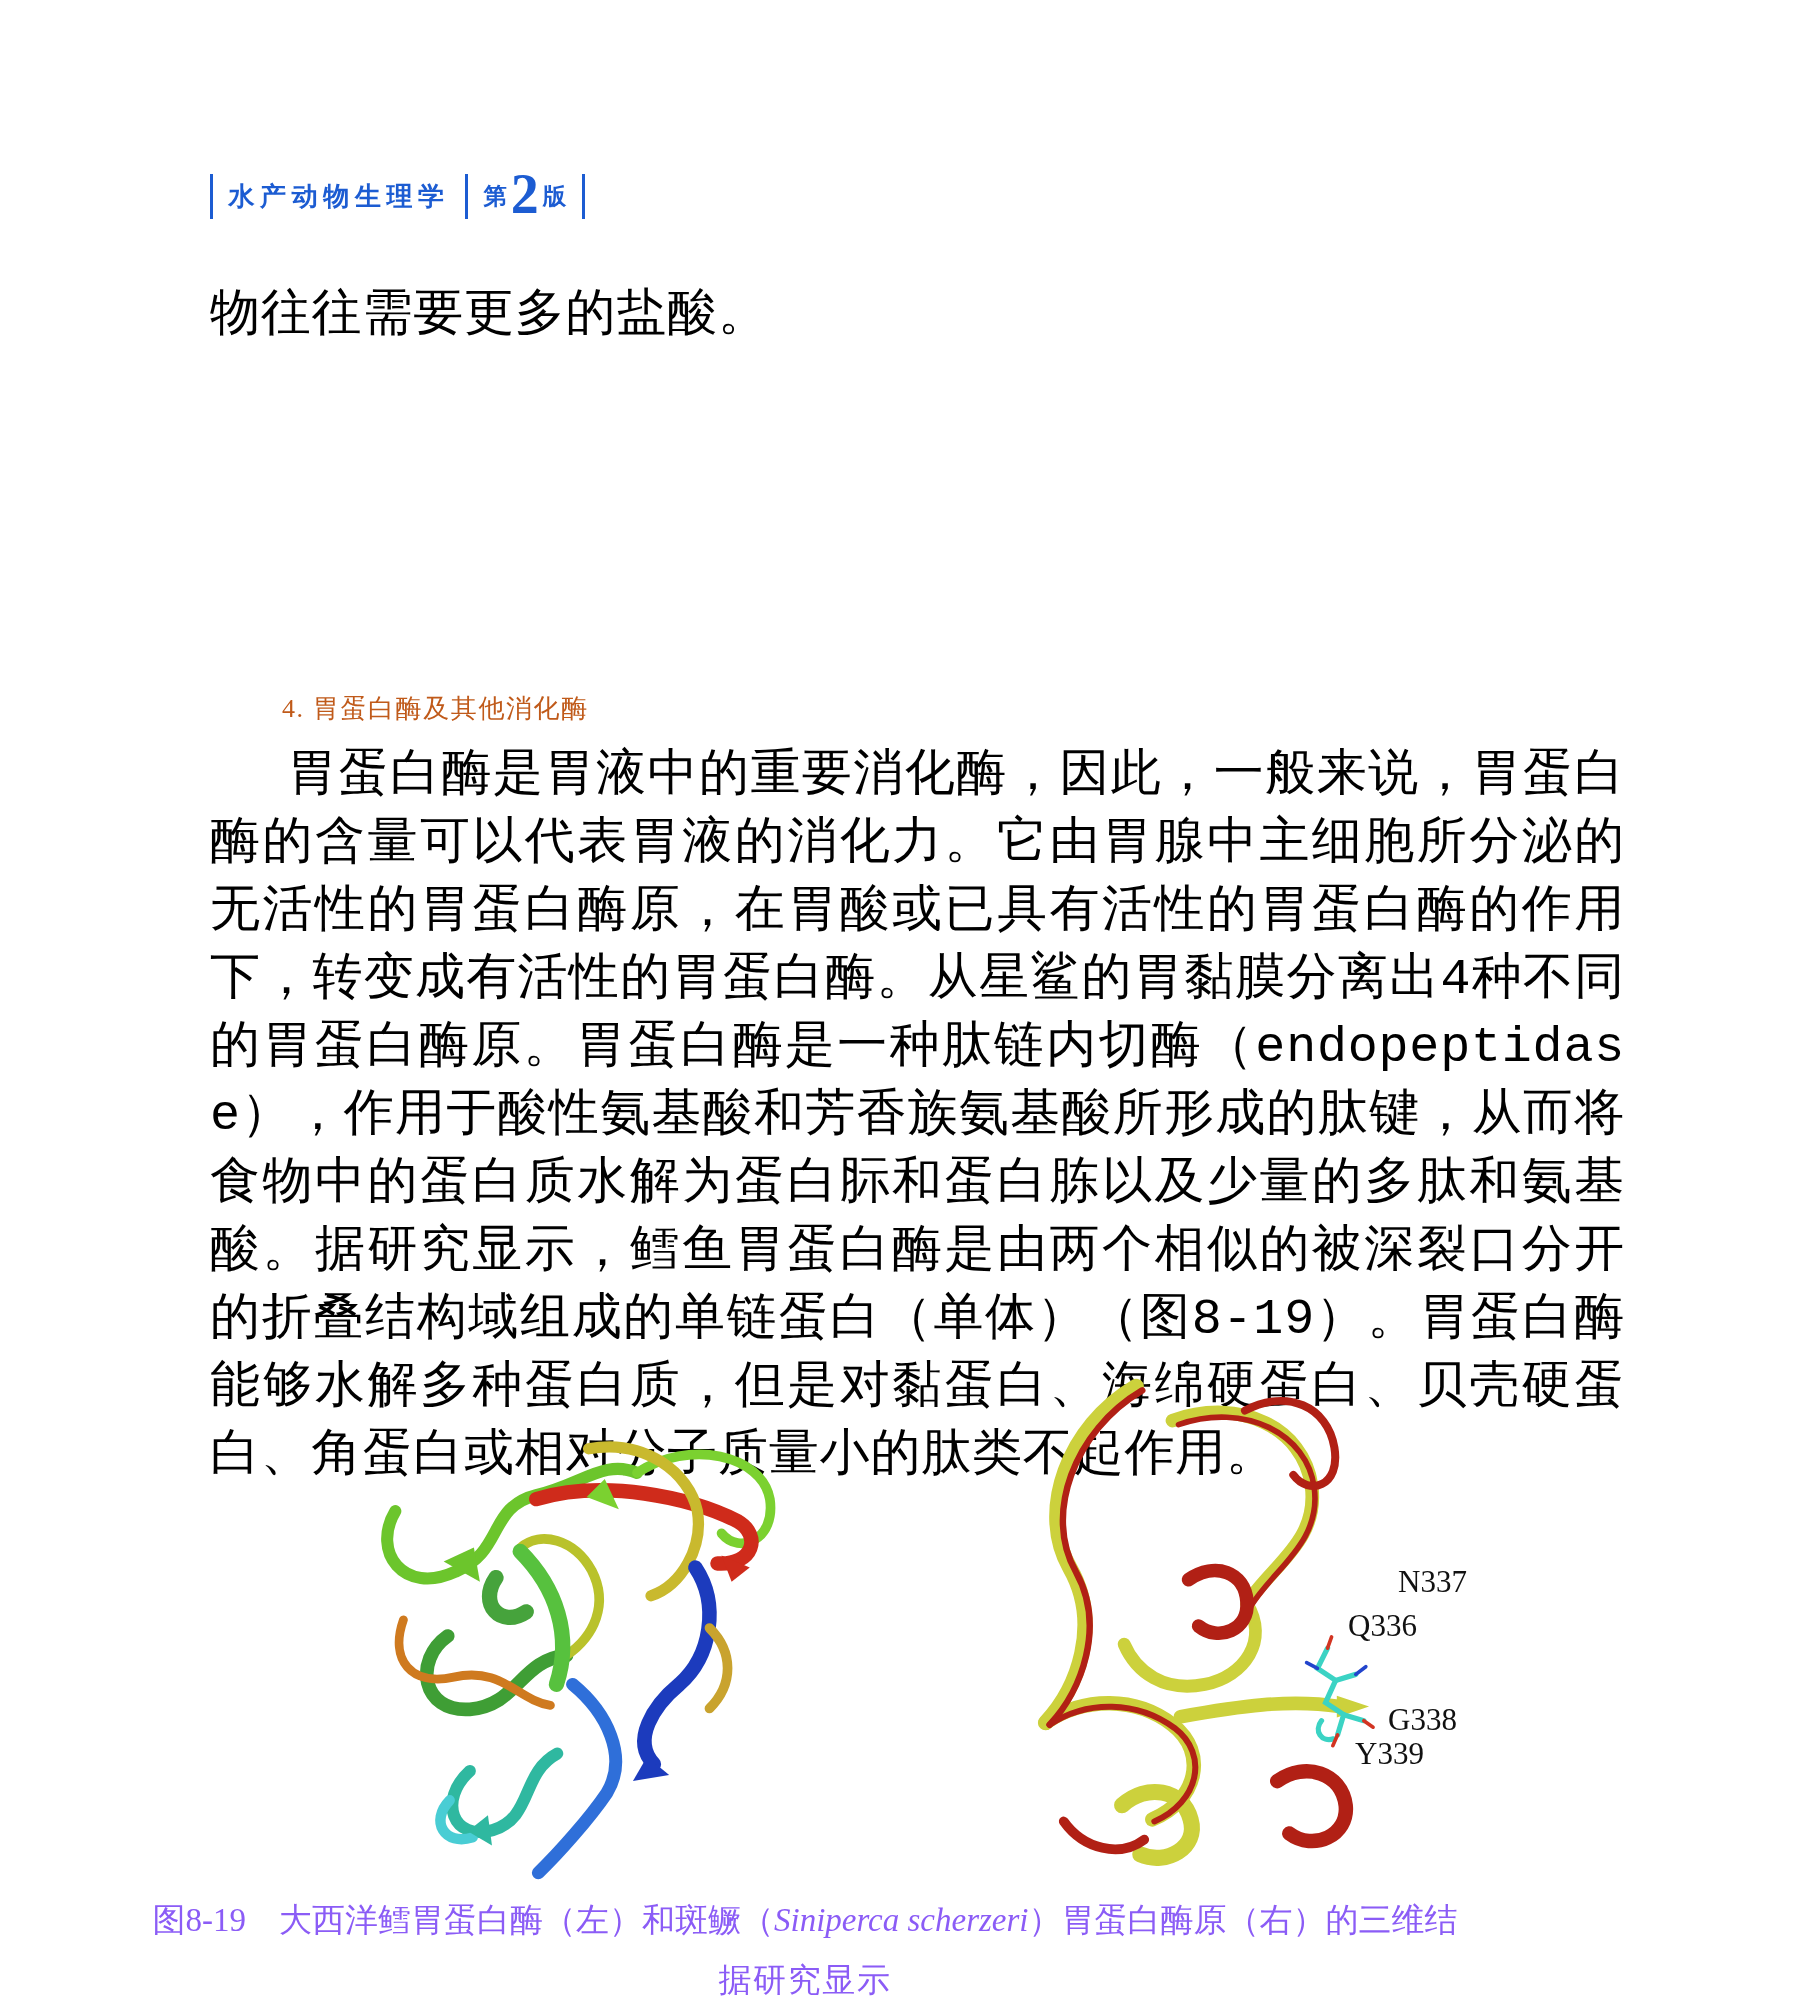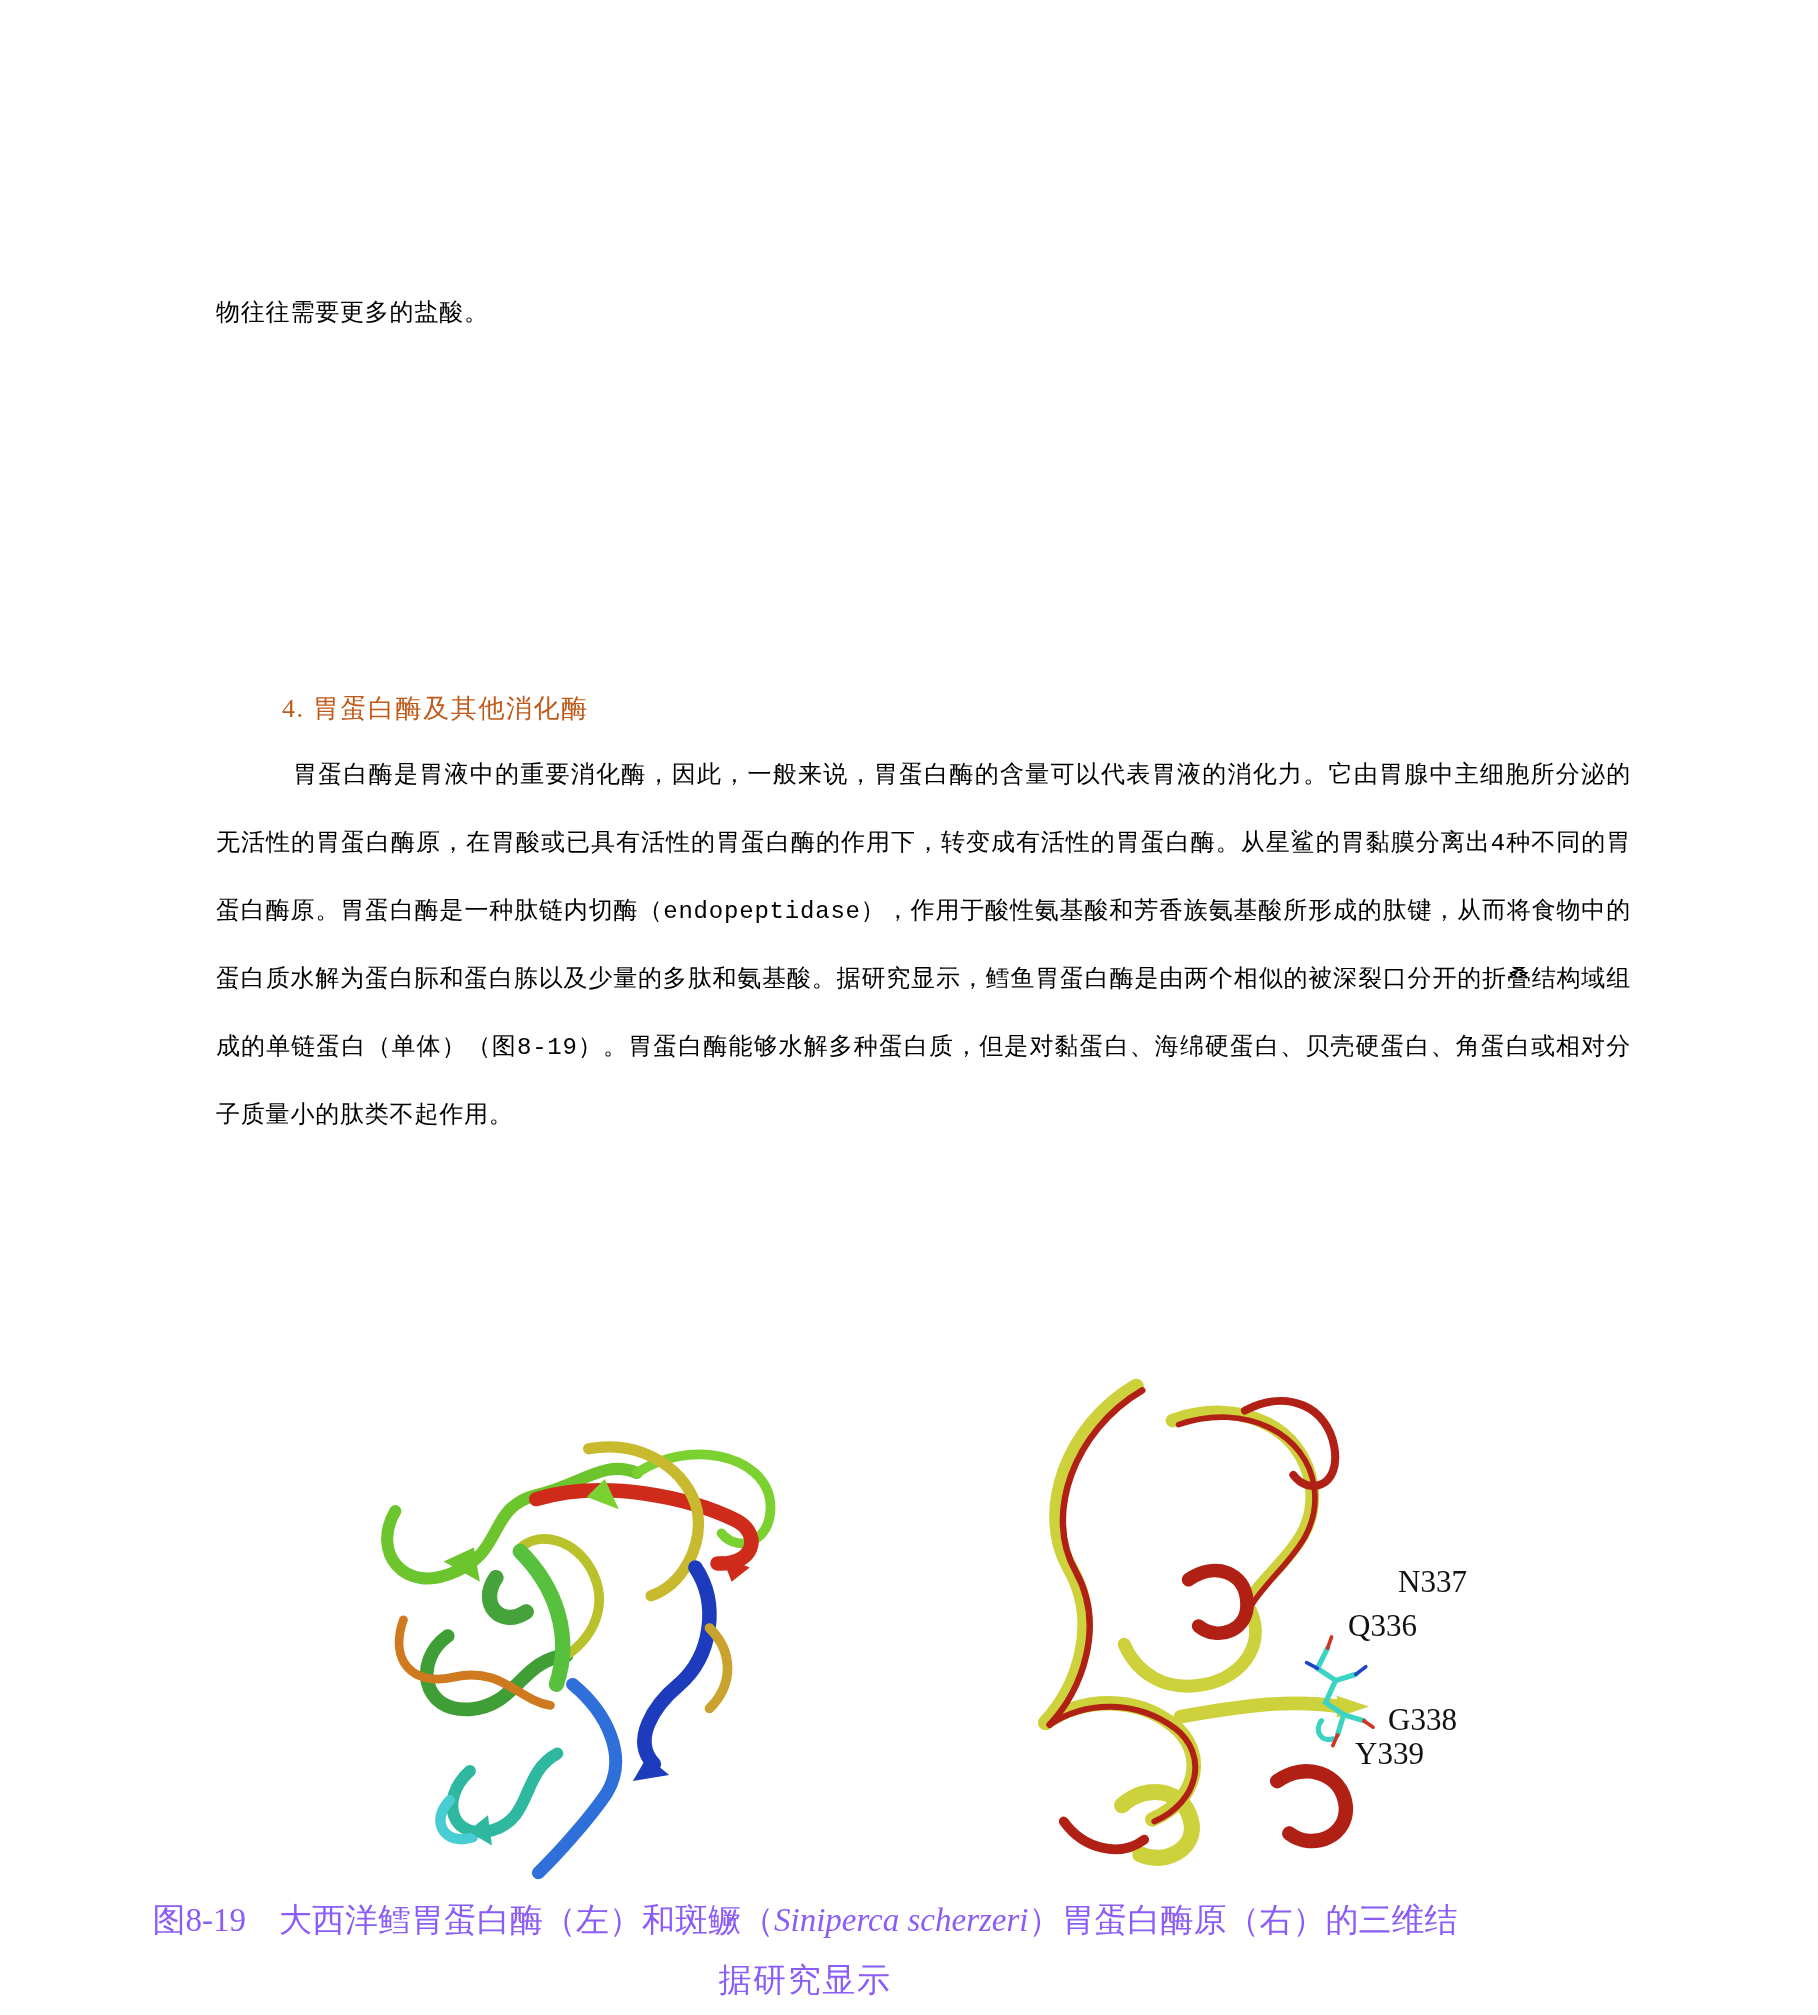--- a/index.html
+++ b/index.html
@@ -17,22 +17,22 @@
     display:flex;align-items:center;gap:15.3px;
     color:#1c5cd2;
   }
   .hdr .bar{width:3.2px;height:45px;background:#1c5cd2;}
   .hdr .t1{font-size:26px;letter-spacing:5.6px;font-weight:bold;}
   .hdr .ed{display:flex;align-items:center;gap:4px;}
   .hdr .small{font-size:23.4px;font-weight:bold;}
   .hdr .big2{font-size:56px;font-weight:bold;line-height:1;position:relative;top:-2.4px;}
   
   .para{
-    position:absolute;left:216px;width:1415px;
-    font-size:24px;line-height:68px;
+    position:absolute;left:210px;width:1415px;
+    font-size:50px;line-height:68px;
     text-align:justify;word-break:break-all;
     letter-spacing:0.8px;
   }
   .indent{text-indent:77px;}
   .h4{
     position:absolute;left:282px;top:675px;
     font-size:26px;line-height:68px;
     color:#c05a1a;letter-spacing:1.6px;white-space:nowrap;
   }
   
@@ -50,20 +50,31 @@
   .cap1{top:1890px;font-size:33px;line-height:60px;}
   .cap2{top:1950px;font-size:33px;line-height:60px;letter-spacing:1.6px;}
   .cap3{top:2010px;font-size:30px;line-height:56px;}
   .cap .it{font-style:italic;}
 </style>
 </head>
 <body>
 
 <div class="page">
 
+  <div class="hdr">
+    <div class="bar"></div>
+    <div class="t1">水产动物生理学</div>
+    <div class="bar"></div>
+    <div class="ed">
+      <span class="small">第</span>
+      <span class="big2">2</span>
+      <span class="small">版</span>
+    </div>
+    <div class="bar"></div>
+  </div>
 
   <div class="para" style="top:278px;">物往往需要更多的盐酸。</div>
 
 
   <div class="h4">4. 胃蛋白酶及其他消化酶</div>
 
   <div class="para indent" style="top:742px;font-family:Liberation Mono, monospace;">胃蛋白酶是胃液中的重要消化酶，因此，一般来说，胃蛋白酶的含量可以代表胃液的消化力。它由胃腺中主细胞所分泌的无活性的胃蛋白酶原，在胃酸或已具有活性的胃蛋白酶的作用下，转变成有活性的胃蛋白酶。从星鲨的胃黏膜分离出4种不同的胃蛋白酶原。胃蛋白酶是一种肽链内切酶（endopeptidase），作用于酸性氨基酸和芳香族氨基酸所形成的肽键，从而将食物中的蛋白质水解为蛋白䏡和蛋白胨以及少量的多肽和氨基酸。据研究显示，鳕鱼胃蛋白酶是由两个相似的被深裂口分开的折叠结构域组成的单链蛋白（单体）（图8-19）。胃蛋白酶能够水解多种蛋白质，但是对黏蛋白、海绵硬蛋白、贝壳硬蛋白、角蛋白或相对分子质量小的肽类不起作用。</div>
 
   <div>
 

